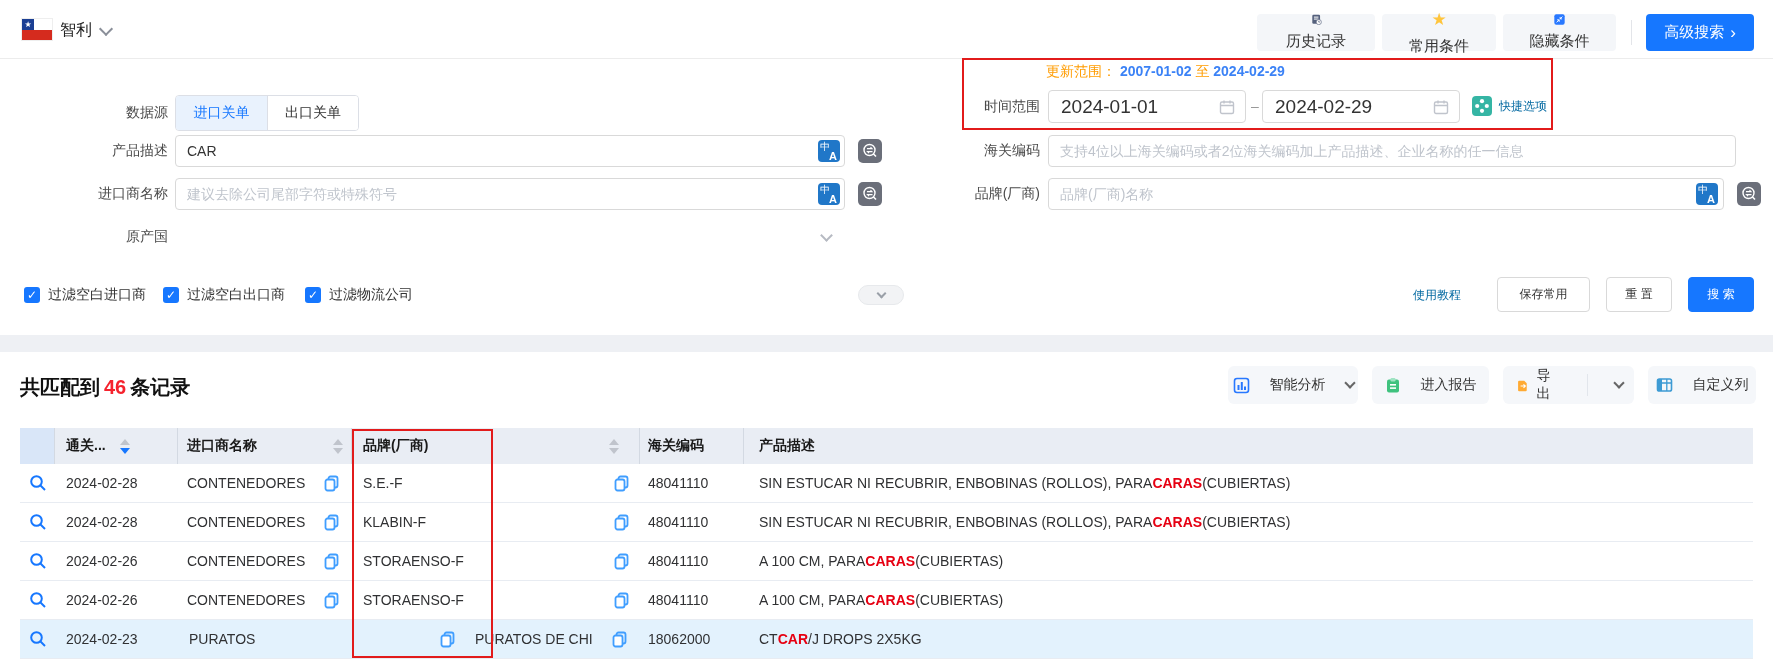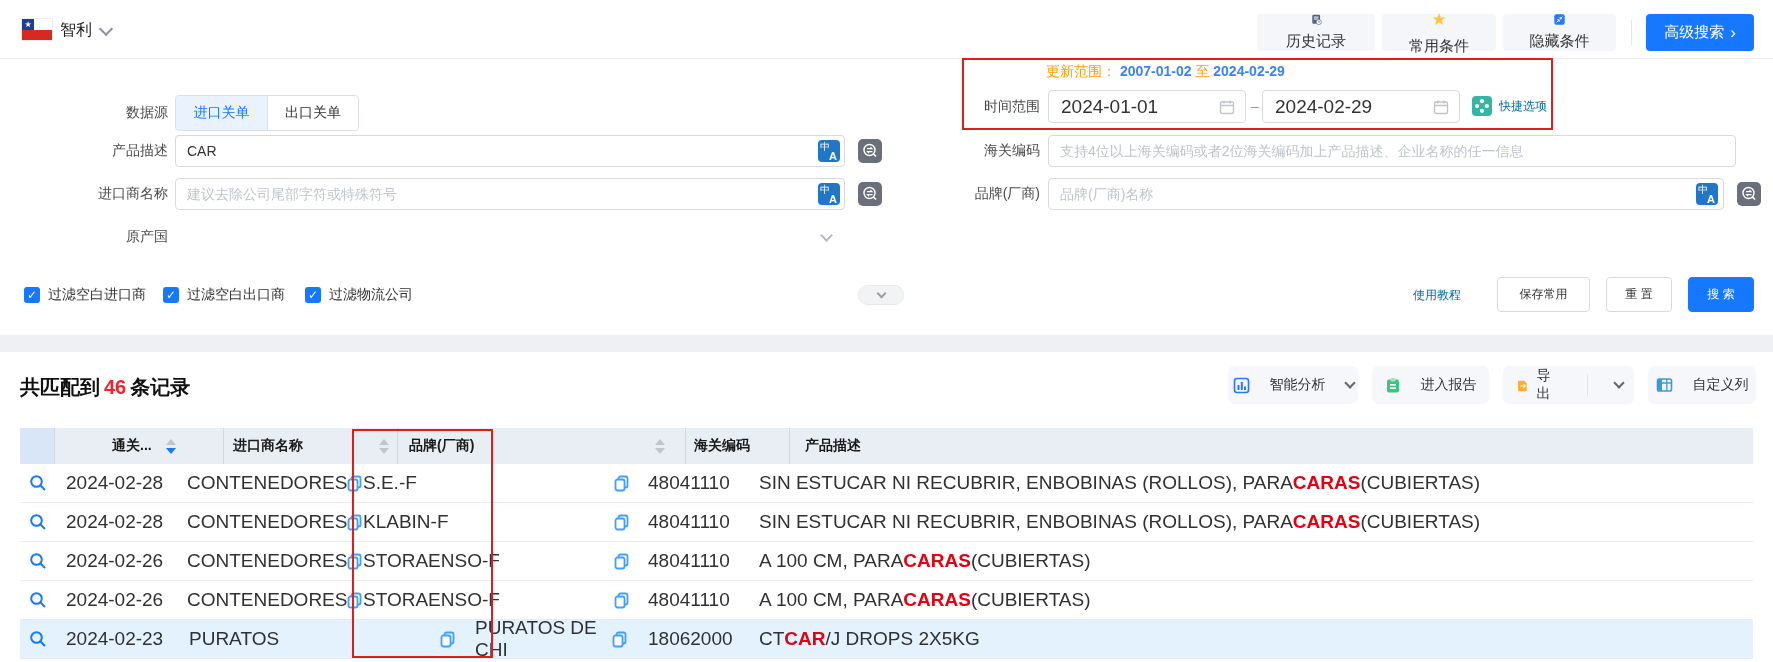--- a/index.html
+++ b/index.html
@@ -76,34 +76,34 @@
   .thead { display:flex; height:36px; background:#e9edf4; font-size:14px; font-weight:bold; color:#1a1a1a; }
   .th { display:flex; align-items:center; border-right:1px solid #d3d9e2; }
   .th:last-child { border-right:none; }
   .c0 { width:35px; flex:none; }
   .c1 { width:123px; flex:none; }
   .c2 { width:174px; flex:none; }
   .c3 { width:288px; flex:none; }
   .c4 { width:104px; flex:none; }
   .c5 { flex:1; }
   .th.c0 { background:#d9e6f8; }
-  .th.c1 { padding-left:11px;margin-left:46px; }
+  .th.c1 { padding-left:11px; }
   .th.c2 { padding-left:9px; }
   .th.c3 { padding-left:11px; }
   .th.c4 { padding-left:8px; }
   .th.c5 { padding-left:15px; }
   .sort { display:flex; flex-direction:column; gap:3px; cursor:pointer; }
   .sort .up { width:0; height:0; border-left:5px solid transparent; border-right:5px solid transparent; border-bottom:6px solid #c0c4cc; }
   .sort .down { width:0; height:0; border-left:5px solid transparent; border-right:5px solid transparent; border-top:6px solid #c0c4cc; }
   .sort .down.on { border-top-color:#1677ff; }
   .sort.after-label { margin-left:14px; }
   .sort.right1 { margin-left:auto; margin-right:8px; }
   .sort.right2 { margin-left:auto; margin-right:20px; }
 
-  .trow { display:flex; height:39px; border-bottom:1px solid #e8ecf2; font-size:19px; color:#303133; background:#fff; }
+  .trow { display:flex; height:39px; border-bottom:1px solid #e8ecf2; font-size:14px; color:#303133; background:#fff; }
   .trow.active { background:#e3f2fd; }
   .td { display:flex; align-items:center; }
   .td.c0 { justify-content:center; }
   .td.c1 { padding-left:11px; }
   .td.c2 { padding-left:9px; padding-right:13px; }
   .td.c3 { padding-left:11px; padding-right:11px; }
   .td.c4 { padding-left:8px; }
   .td.c5 { padding-left:15px; white-space:nowrap; overflow:hidden; }
   .td .copy { margin-left:auto; cursor:pointer; flex:none; }
   .hl { color:#e60012; font-weight:bold; }

